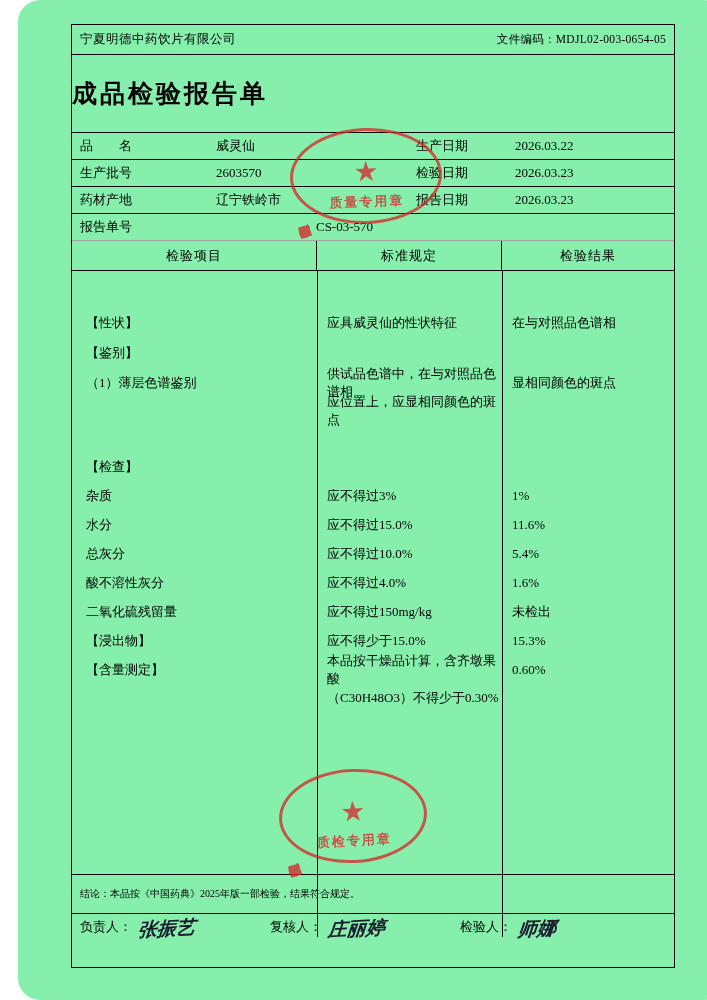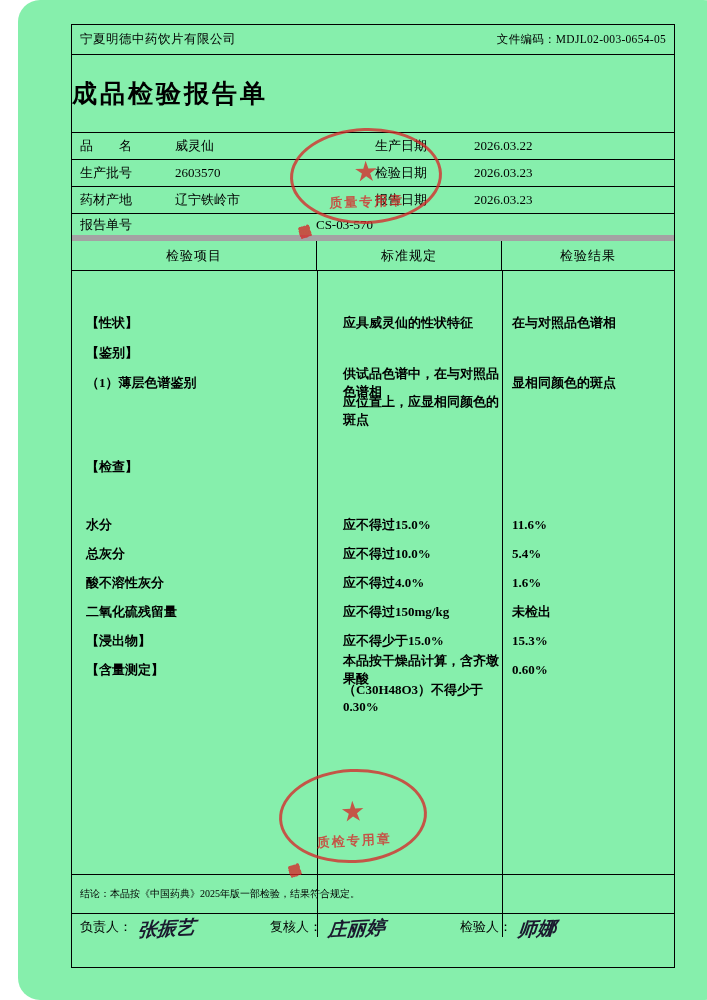--- a/index.html
+++ b/index.html
@@ -91,34 +91,35 @@
     letter-spacing: 0px;
   }
   .c-label.spread {
     display: flex;
     justify-content: space-between;
     padding-right: 16px;
   }
   .c-val {
     width: 192px;
     padding-left: 8px;
+    margin-left: 41px;
   }
   .c-label2 {
     width: 105px;
     padding-left: 16px;
     letter-spacing: 0px;
   }
   .c-val2 {
     flex: 1;
     padding-left: 10px;
   }
   .reportno-row {
     display: flex;
     height: 27px;
-    border-bottom: 6px solid #a3a3a3;
+    border-bottom: 1px solid #a3a3a3;
     box-sizing: border-box;
     align-items: center;
   }
   .reportno-label {
     width: 95px;
     padding-left: 8px;
     font-size: 13px;
   }
   .reportno-val {
     flex: 1;
@@ -140,21 +141,20 @@
     justify-content: center;
     font-size: 13px;
     letter-spacing: 1px;
   }
   .th1 { width: 245px; border-right: 1px solid #000; }
   .th2 { width: 185px; border-right: 1px solid #000; }
   .th3 { flex: 1; }
   .tbl-body {
     position: relative;
     height: 666px;
-    font-weight: bold;
   }
   .col-line1 {
     position: absolute;
     left: 245px; top: 0; bottom: 0;
     border-left: 1px solid #000;
   }
   .col-line2 {
     position: absolute;
     left: 430px; top: 0; bottom: 0;
     border-left: 1px solid #000;
@@ -166,21 +166,21 @@
     height: 28px;
     display: flex;
   }
   .td {
     box-sizing: border-box;
     font-size: 13px;
     display: flex;
     align-items: center;
   }
   .td1 { width: 245px; padding-left: 14px; }
-  .td2 { width: 185px; padding-left: 26px; }
+  .td2 { width: 185px; padding-left: 10px; }
   .td3 { flex: 1; padding-left: 10px; }
   
   .concl {
     position: absolute;
     left: 0;
     bottom: 53px;
     width: 100%;
     height: 40px;
     border-top: 1px solid #000;
     border-bottom: 1px solid #000;
@@ -341,20 +341,25 @@
         </div>
         <div class="row" style="top:126px">
           <div class="td td1"></div>
           <div class="td td2">应位置上，应显相同颜色的斑点</div>
           <div class="td td3"></div>
         </div>
         <div class="row" style="top:182px">
           <div class="td td1">【检查】</div>
           <div class="td td2"></div>
           <div class="td td3"></div>
+        </div>
+        <div class="row" style="top:211px">
+          <div class="td td1">杂质</div>
+          <div class="td td2">应不得过3%</div>
+          <div class="td td3">1%</div>
         </div>
         <div class="row" style="top:240px">
           <div class="td td1">水分</div>
           <div class="td td2">应不得过15.0%</div>
           <div class="td td3">11.6%</div>
         </div>
         <div class="row" style="top:269px">
           <div class="td td1">总灰分</div>
           <div class="td td2">应不得过10.0%</div>
           <div class="td td3">5.4%</div>

